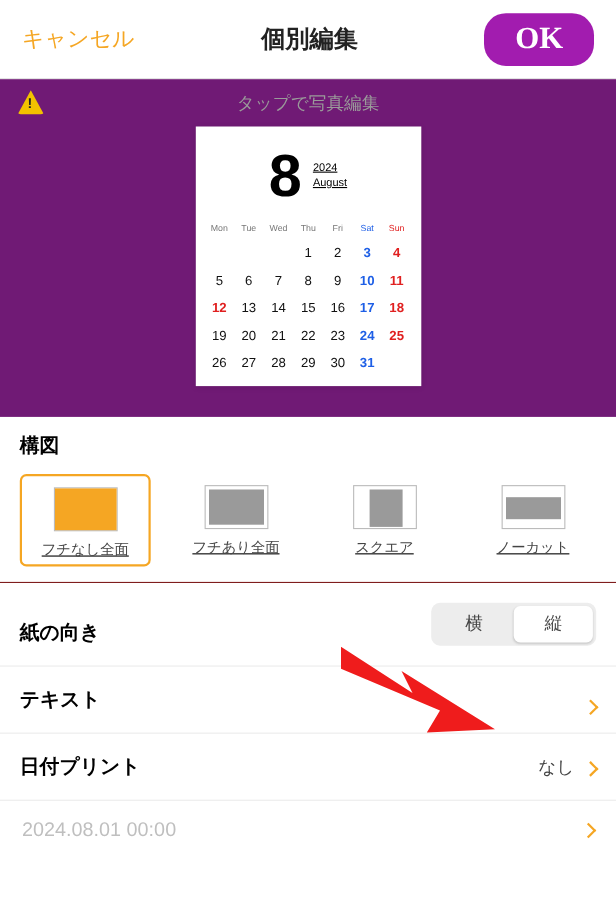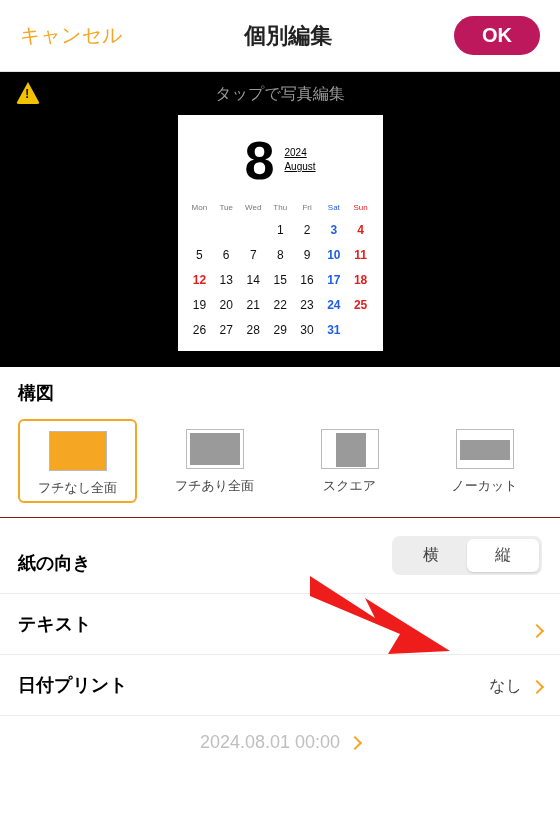--- a/index.html
+++ b/index.html
@@ -23,31 +23,32 @@
     font-size: 20px;
     font-weight: 500;
     text-align: center;
   }
   .title {
     font-size: 22px;
     font-weight: 700;
     color: #222;
   }
   .ok-btn {
-    background: #be185d;
+    background: #a21caf;
     color: #fff;
     border-radius: 20px;
     padding: 8px 28px;
-    font-size: 20px;
+    font-size: 28px;
     font-weight: 700;
     border: none;
+    font-family: Liberation Serif, serif;
   }
   .preview-area {
-    background: #000000;
-    padding: 12px 0 16px;
+    background: #701a75;
+    padding: 12px 0 28px;
     position: relative;
   }
   .warn-icon {
     position: absolute;
     top: 10px;
     left: 16px;
     width: 0; height: 0;
     border-left: 12px solid transparent;
     border-right: 12px solid transparent;
     border-bottom: 22px solid #f2c100;
@@ -97,21 +98,21 @@
   }
   .dow { font-size: 8px; color: #777; }
   .dow.sat { color: #1e5fe6; }
   .dow.sun { color: #e02020; }
   .day { font-size: 12px; font-weight: 500; color: #111; }
   .day.sat { color: #1e5fe6; font-weight:600; }
   .day.sun, .day.hol { color: #e02020; font-weight:600; }
   .day.blank { visibility: hidden; }
   .section { padding: 14px 18px; border-bottom: 1px solid #7f1d1d; }
   .section-title { font-size: 18px; font-weight: 700; margin-bottom: 14px; }
-  .layout-row { display: flex; gap: 20px; }
+  .layout-row { display: flex; gap: 20px; text-decoration: underline; }
   .layout-opt { flex: 1; text-align: center; font-size: 13px; color: #444; cursor: pointer; }
   .layout-opt.selected { border: 2px solid #f5a623; border-radius: 6px; padding-bottom:4px;}
   .thumb {
     width: 58px; height: 40px;
     border: 1px solid #bbb;
     margin: 10px auto 8px;
     position: relative;
     background: #fff;
   }
   .thumb .fill { position:absolute; background:#9a9a9a; }
@@ -138,21 +139,21 @@
   .seg-item { flex:1; text-align:center; font-size:16px; padding:6px 0; border-radius:6px; color:#444;}
   .seg-item.active { background:#fff; font-weight:500; box-shadow:0 1px 2px rgba(0,0,0,.15);}
   .chev {
     width:10px;height:10px;
     border-top:2px solid #f5a623;
     border-right:2px solid #f5a623;
     transform:rotate(45deg);
     margin-left:10px;
   }
   .row-val { display:flex; align-items:center; color:#444; font-size:16px;}
-  .timestamp-row { text-align:right; padding:16px 20px; color:#bfbfbf; font-size:18px; font-weight:500; display:flex; justify-content:center; align-items:center;}
+  .timestamp-row { text-align:right; padding:16px 20px; color:#bfbfbf; font-size:18px; font-weight:500; display:flex; justify-content:space-between; align-items:center;}
   .arrow {
     position:absolute;
     width:160px; height:90px;
     pointer-events:none;
     left:300px; top:-18px;
     z-index:5;
   }
 </style>
 </head>
 <body>

